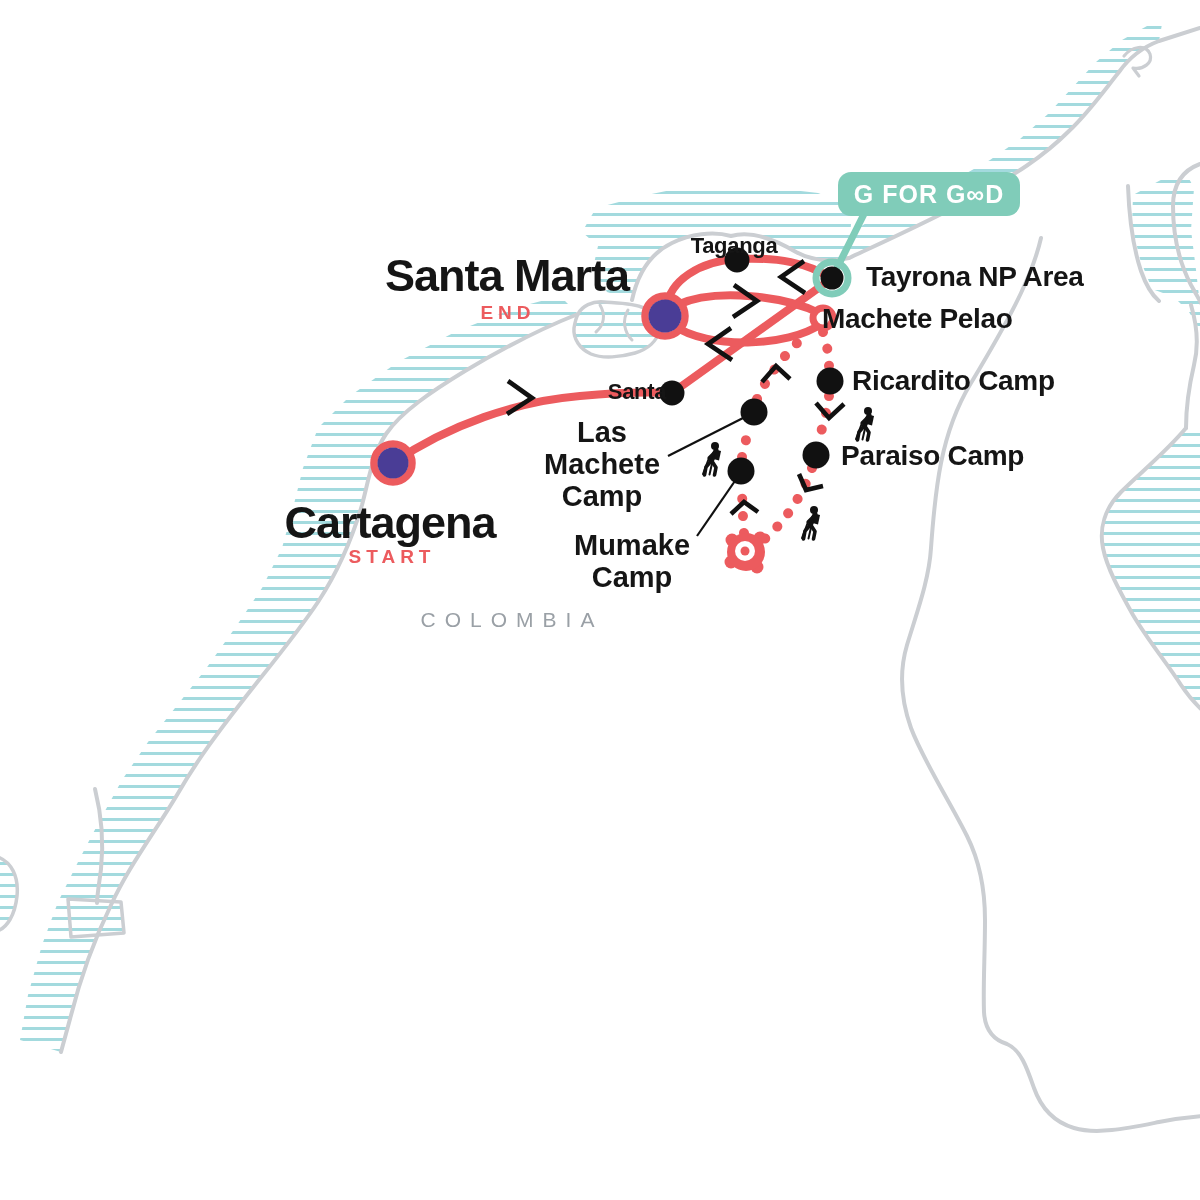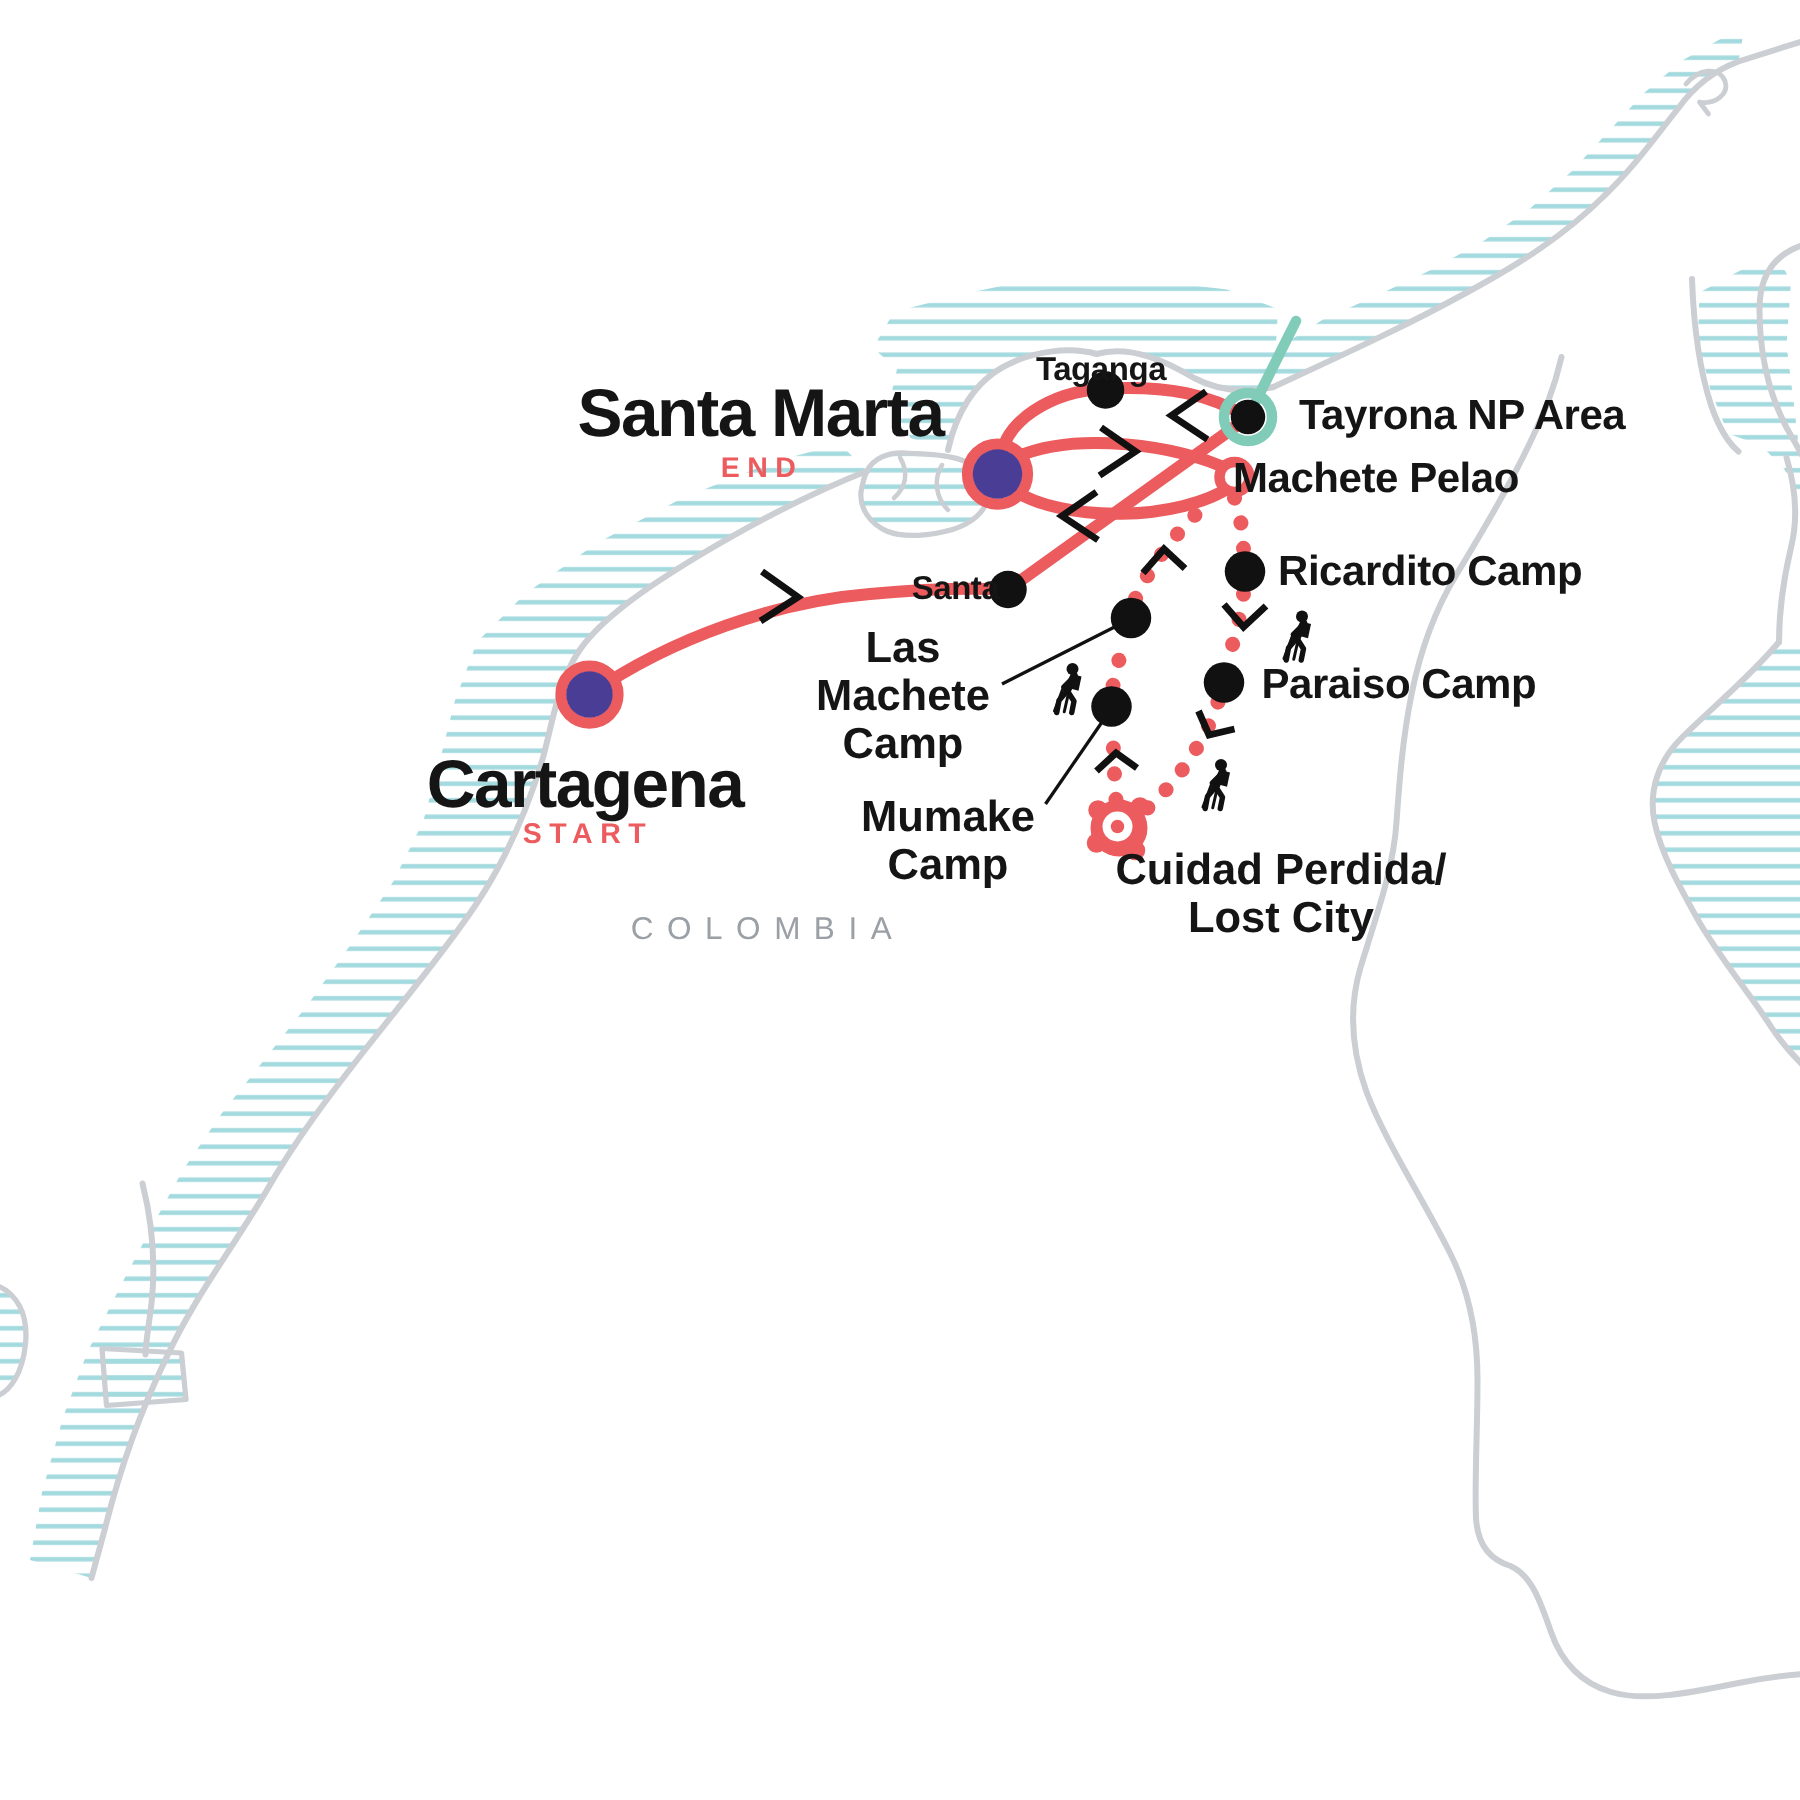--- a/index.html
+++ b/index.html
@@ -136,20 +136,21 @@
     <path class="chev" d="M 762 382 L 776 366 L 790 379"></path>
     <path class="chev" d="M 816 403 L 829 418 L 844 404"></path>
     <path class="chev" d="M 799 474 L 806 490 L 823 486"></path>
     <path class="chev" d="M 731 514 L 744 502 L 758 512"></path>
 
     <use href="#hiker" transform="translate(713,459)"></use>
     <use href="#hiker" transform="translate(866,424)"></use>
     <use href="#hiker" transform="translate(812,523)"></use>
   </svg>
 
+  <div class="badge">G FOR G∞D</div>
 
   <div class="lbl town" style="left:734px;top:222px;">Taganga</div>
 
   <div class="lbl city" style="left:507px;top:276px;">Santa Marta</div>
   <div class="lbl tag" style="left:508px;top:313px;">END</div>
 
   <div class="lbl station left" style="left:866px;top:277px;">Tayrona NP Area</div>
   <div class="lbl station left" style="left:822px;top:319px;">Machete Pelao</div>
   <div class="lbl station left" style="left:852px;top:381px;">Ricardito Camp</div>
   <div class="lbl station left" style="left:841px;top:456px;">Paraiso Camp</div>
@@ -158,24 +159,20 @@
     <div>Las</div>
     <div>Machete</div>
     <div>Camp</div>
   </div>
 
   <div class="lbl multiline" style="left:632px;top:561px;">
     <div>Mumake</div>
     <div>Camp</div>
   </div>
 
-  <div class="lbl multiline" style="left:854px;top:596px;">
-    <div>Cuidad Perdida/</div>
-    <div>Lost City</div>
-  </div>
 
   <div class="lbl town" style="left:637px;top:368px;">Santa</div>
 
   <div class="lbl city" style="left:390px;top:523px;">Cartagena</div>
   <div class="lbl tag" style="left:392px;top:557px;">START</div>
 
   <div class="lbl country" style="left:512px;top:620px;">COLOMBIA</div>
 </div>
 
 </body></html>

